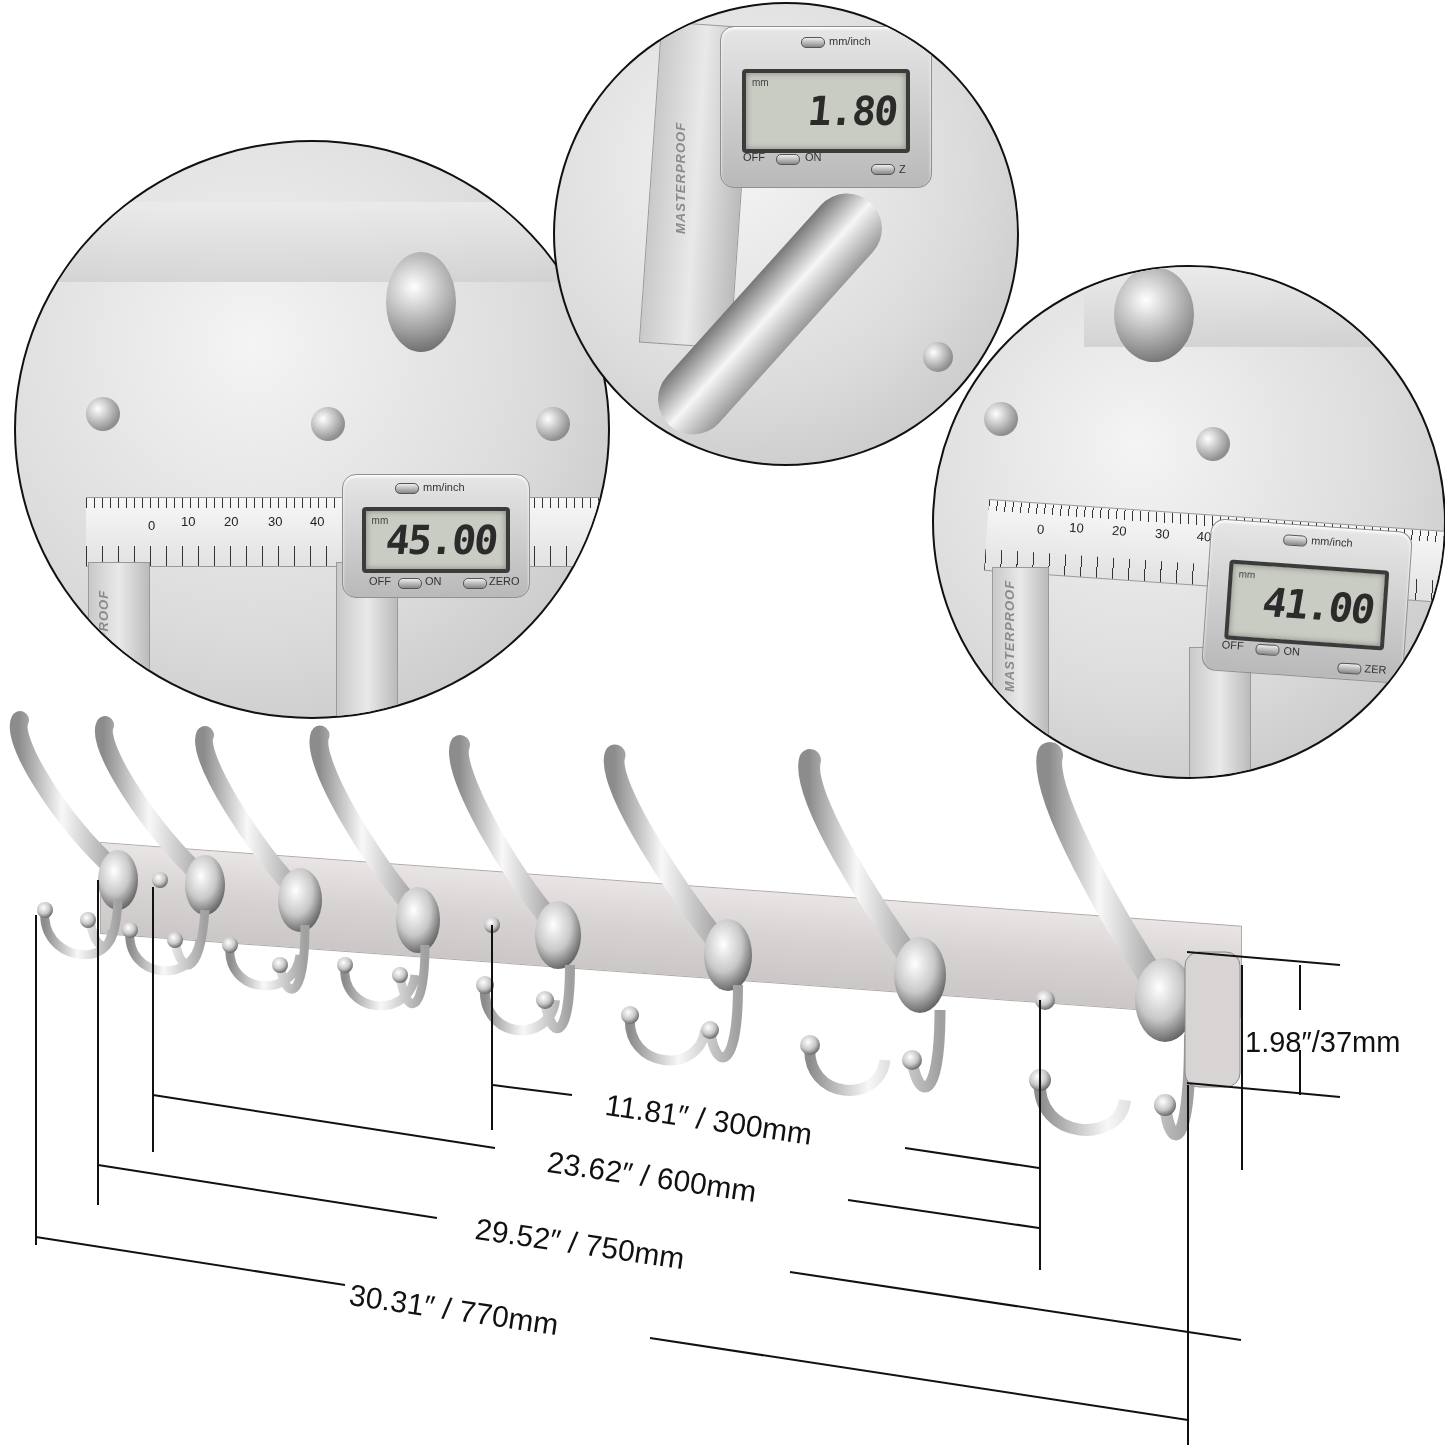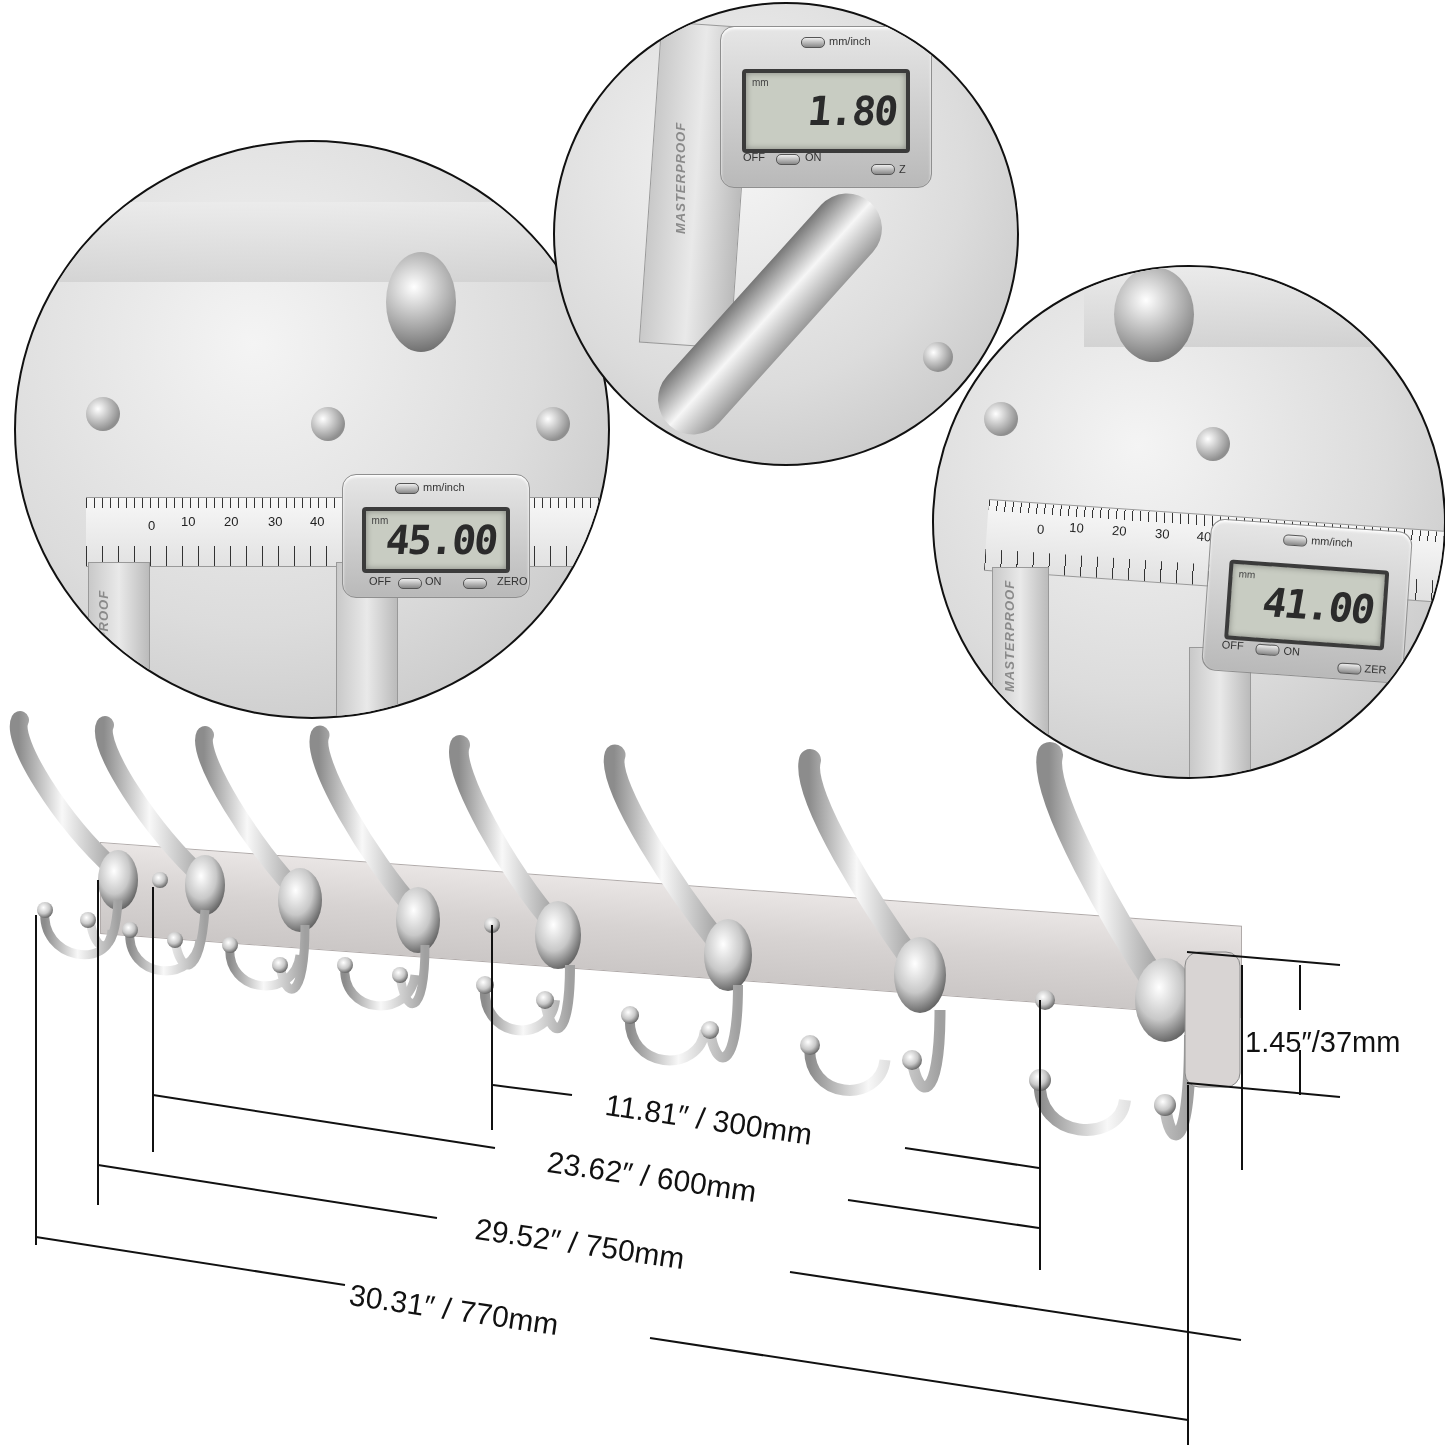--- a/index.html
+++ b/index.html
@@ -61,21 +61,21 @@
     <div class="pill" style="left:52px;top:8px;"></div>
     <span class="btn-label" style="left:80px;top:6px;">mm/inch</span>
     <div class="lcd">
       <span class="lcd-unit">mm</span>
       <span class="lcd-value">45.00</span>
     </div>
     <span class="btn-label" style="left:26px;top:100px;">OFF</span>
     <div class="pill" style="left:55px;top:103px;"></div>
     <span class="btn-label" style="left:82px;top:100px;">ON</span>
     <div class="pill" style="left:120px;top:103px;"></div>
-    <span class="btn-label" style="left:146px;top:100px;margin-left:8px;">ZERO</span>
+    <span class="btn-label" style="left:146px;top:100px;">ZERO</span>
   </div>
 </div>
 
 <div class="inset" style="left:553px;top:2px;width:462px;height:460px;">
   <div class="jaw" style="left:95px;top:20px;width:90px;height:320px;transform:rotate(4deg);"></div>
   <div class="brand" style="left:118px;top:230px;">
     <span>MASTERPROOF</span>
   </div>
   <div style="position:absolute;left:180px;top:160px;width:70px;height:300px;border-radius:40px;background:linear-gradient(90deg,#777,#f6f6f6 50%,#999);transform:rotate(42deg);"></div>
   <div style="position:absolute;left:368px;top:338px;width:30px;height:30px;border-radius:50%;background:radial-gradient(circle at 35% 35%,#fff,#8f8f8f 70%);"></div>
@@ -230,13 +230,13 @@
     <line x1="1187" y1="1083" x2="1340" y2="1097"></line>
     <line x1="1300" y1="965" x2="1300" y2="1010"></line>
     <line x1="1300" y1="1050" x2="1300" y2="1095"></line>
   </g>
 </svg>
 
 <span class="dimtext" style="left:608px;top:1088px;transform:rotate(8.3deg);">11.81″ / 300mm</span>
 <span class="dimtext" style="left:550px;top:1145px;transform:rotate(8.3deg);">23.62″ / 600mm</span>
 <span class="dimtext" style="left:478px;top:1212px;transform:rotate(8.3deg);">29.52″ / 750mm</span>
 <span class="dimtext" style="left:352px;top:1278px;transform:rotate(8.3deg);">30.31″ / 770mm</span>
-<span class="dimtext" style="left:1245px;top:1026px;font-size:29px;">1.45″/37mm</span>
+<span class="dimtext" style="left:1245px;top:1026px;font-size:29px;">1.98″/37mm</span>
 
 </body></html>

